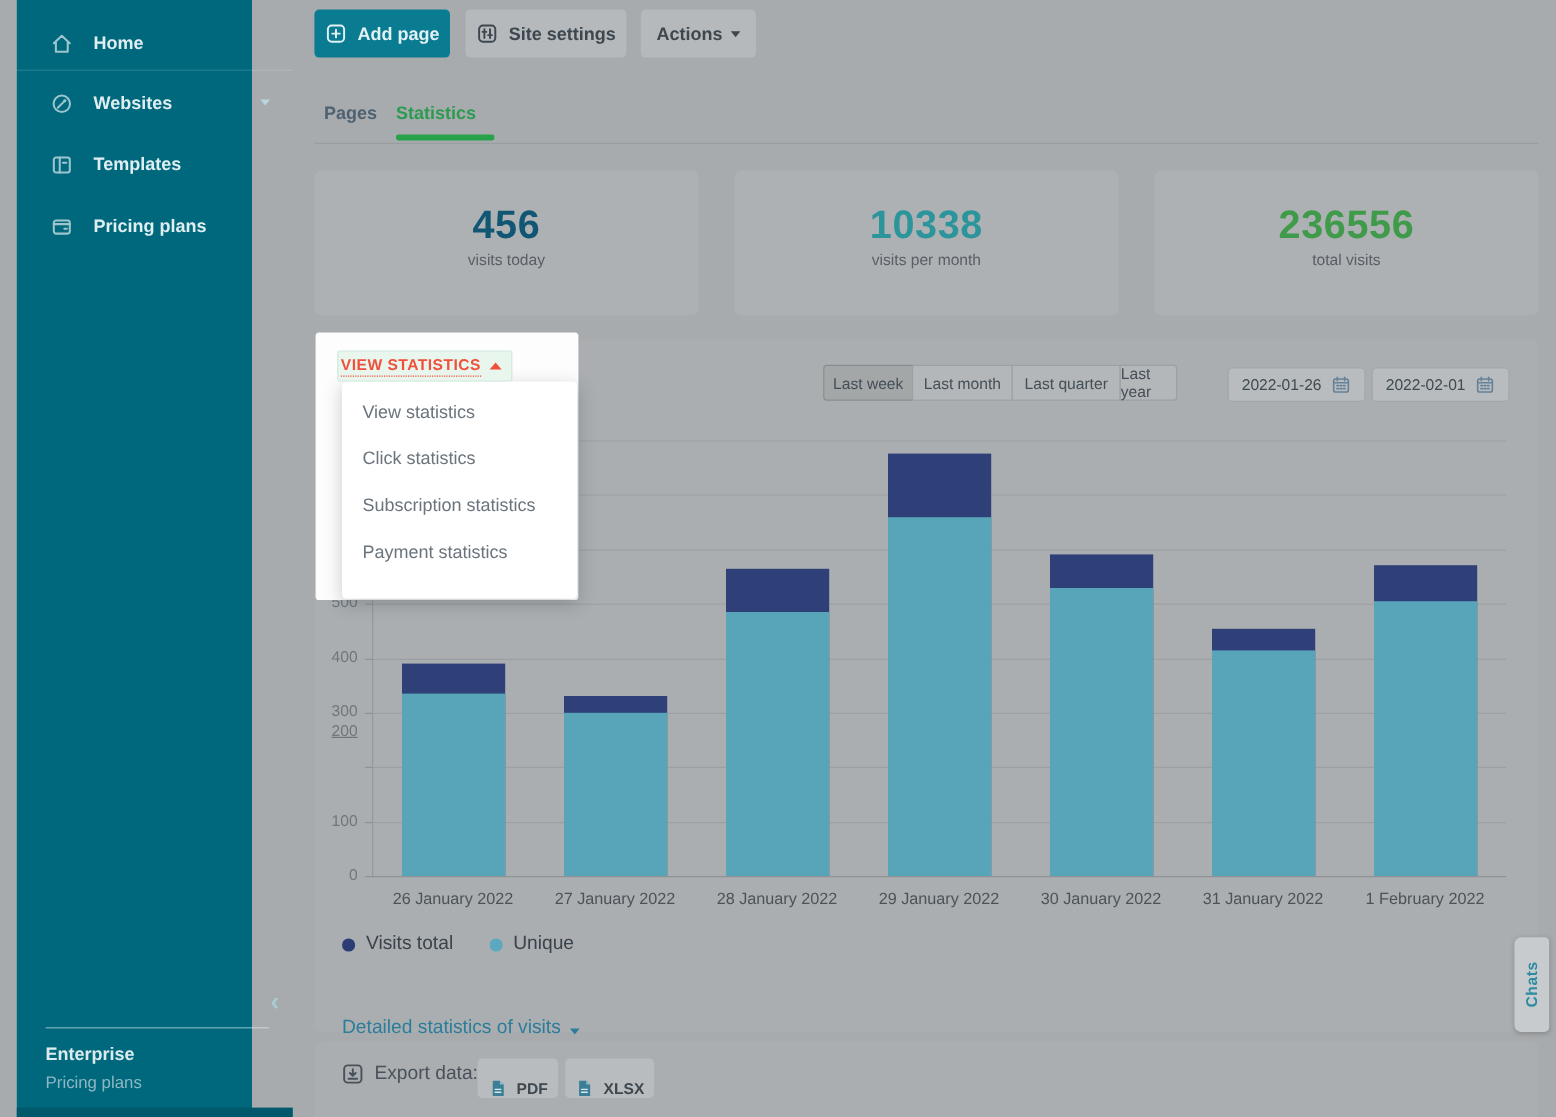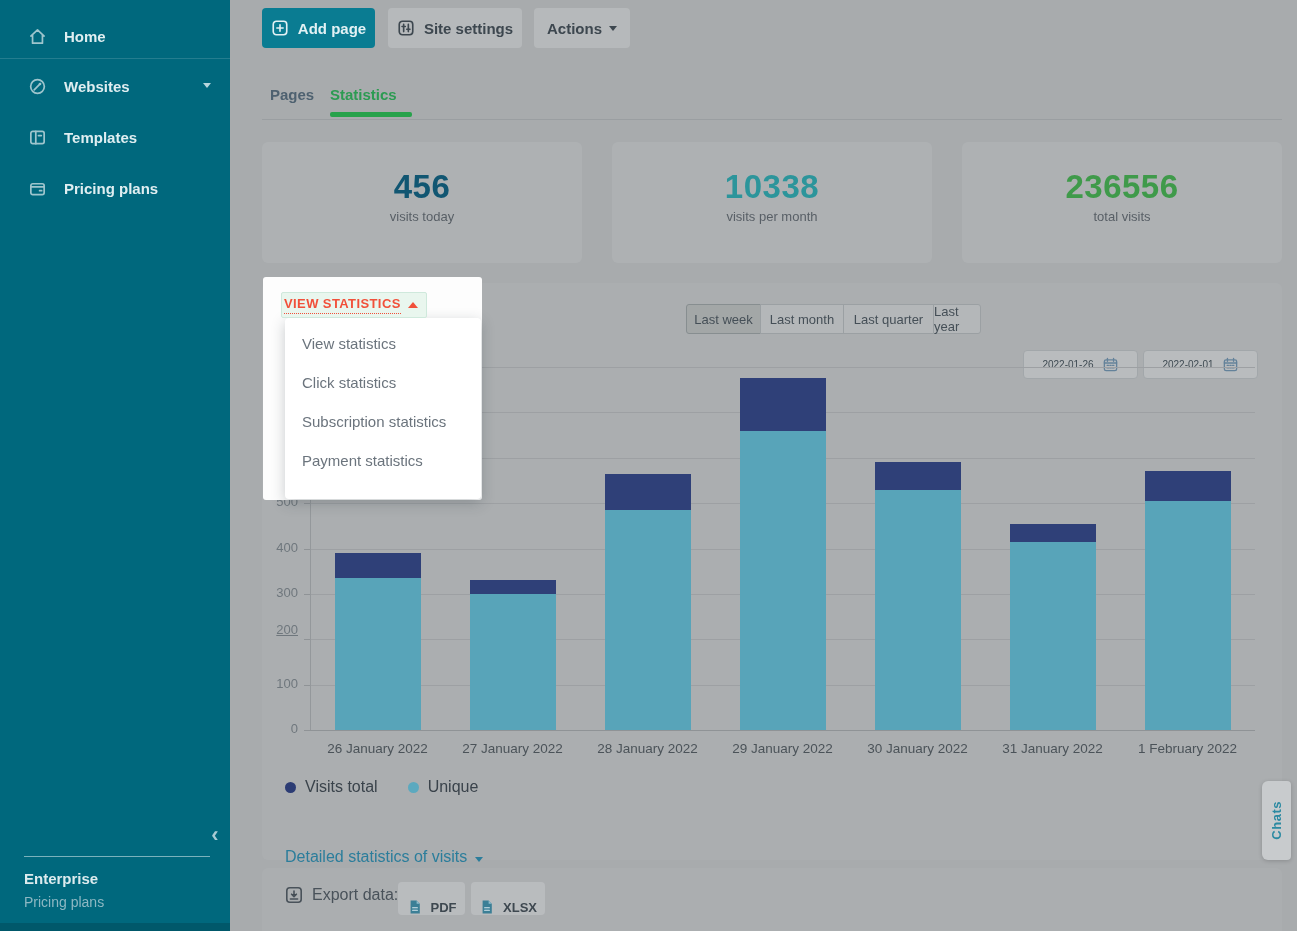--- a/index.html
+++ b/index.html
@@ -1,21 +1,21 @@
 <!DOCTYPE html>
 <html><head>
 <meta charset="utf-8">
 <style>
   * { margin:0; padding:0; box-sizing:border-box; }
   html,body { width:1297px; height:931px; overflow:hidden; }
   body { font-family:"Liberation Sans", sans-serif; background:#a8abad; }
   #app { position:relative; width:1297px; height:931px; background:#a8abad; overflow:hidden; }
 
   
-  .sidebar { position:absolute; left:0; top:0; width:230px; height:931px; background:#00687d; z-index:5; }
+  .sidebar { position:absolute; left:14px; top:0; width:196px; height:931px; background:#00687d; z-index:5; }
   .side-item { position:absolute; left:0; width:230px; height:44px; display:flex; align-items:center; padding-left:28px; cursor:pointer; color:#dfeef1; font-size:15px; font-weight:700; }
   .side-item .lbl { margin-left:17px; }
   .side-item svg { flex:0 0 auto; }
   .side-divider { position:absolute; left:0; top:58px; width:230px; height:1px; background:rgba(255,255,255,0.14); }
   .ws-caret { position:absolute; left:203px; top:19px; color:#b8d6dd; }
   .collapse-btn { position:absolute; left:203px; top:824px; width:24px; height:24px; color:#a9cbd4; font-size:22px; line-height:22px; text-align:center; cursor:pointer; font-weight:700; }
   .plan-divider { position:absolute; left:24px; top:856px; width:186px; height:1px; background:rgba(222,238,241,0.55); }
   .plan-name { position:absolute; left:24px; top:870px; color:#dcebee; font-size:15px; font-weight:700; }
   .plan-link { position:absolute; left:24px; top:894px; color:#8db8c3; font-size:14px; cursor:pointer; }
   .side-bottom-strip { position:absolute; left:0; bottom:0; width:230px; height:8px; background:#00586a; }
@@ -43,21 +43,21 @@
   .chart-panel { position:absolute; left:262px; top:283px; width:1020px; height:577px; background:#abaeb0; border-radius:6px; }
   .export-panel { position:absolute; left:262px; top:868px; width:1020px; height:70px; background:#abaeb0; border-radius:6px; }
 
   
   .range-group { position:absolute; left:686px; top:304px; display:flex; }
   .range-btn { height:30px; border:1px solid #9ba0a3; background:#b4b7b9; color:#454f57; font-size:13px; display:flex; align-items:center; justify-content:center; cursor:pointer; margin-left:-1px; }
   .range-btn:first-child { margin-left:0; border-radius:3px 0 0 3px; }
   .range-btn:last-child { border-radius:0 3px 3px 0; }
   .range-btn.active { background:#a3a7a7; border-color:#878e90; }
   .rb0{width:75px}.rb1{width:84px}.rb2{width:91px}.rb3{width:48px}
-  .date-input { position:absolute; top:306px; width:115px; height:29px; background:#b9bcbe; border:1px solid #a2a7aa; border-radius:4px; display:flex; align-items:center; justify-content:center; gap:8px; font-size:10px; color:#3e4a52; cursor:pointer;margin-top:44px; }
+  .date-input { position:absolute; top:306px; width:115px; height:29px; background:#b9bcbe; border:1px solid #a2a7aa; border-radius:4px; display:flex; align-items:center; justify-content:center; gap:8px; font-size:13px; color:#3e4a52; cursor:pointer; }
   .date-from { left:1023px; } .date-to { left:1143px; }
 
   
   #chart-layer { position:absolute; left:0; top:0; width:1297px; height:931px; pointer-events:none; }
   .gridline { position:absolute; height:1px; background:#9da0a3; }
   .gridline.base { background:#8f9396; }
   .yaxis { position:absolute; width:1px; background:#94989b; }
   .ytickmark { position:absolute; width:6px; height:1px; background:#8f9396; }
   .ytick { position:absolute; text-align:right; font-size:13px; color:#6f777d; }
   .xtick { position:absolute; transform:translateX(-50%); font-size:13.5px; color:#4b5359; white-space:nowrap; }
@@ -200,21 +200,21 @@
 
   <div id="chart-layer">
       <div class="gridline base" style="left: 310px; top: 730px; width: 945px;"></div>
       <div class="ytickmark" style="left: 304px; top: 730px;"></div>
       <div class="ytick" style="left: 248px; top: 721px; width: 50px;">0</div>
       <div class="gridline" style="left: 310px; top: 684.625px; width: 945px;"></div>
       <div class="ytickmark" style="left: 304px; top: 684.625px;"></div>
       <div class="ytick" style="left: 248px; top: 675.625px; width: 50px;">100</div>
       <div class="gridline" style="left: 310px; top: 639.25px; width: 945px;"></div>
       <div class="ytickmark" style="left: 304px; top: 639.25px;"></div>
-      <div class="ytick" style="left: 248px; top: 622px; width: 50px; text-decoration: underline;">200</div>
+      <div class="ytick" style="left: 248px; top: 601px; width: 50px; text-decoration: underline;">200</div>
       <div class="gridline" style="left: 310px; top: 593.875px; width: 945px;"></div>
       <div class="ytickmark" style="left: 304px; top: 593.875px;"></div>
       <div class="ytick" style="left: 248px; top: 584.875px; width: 50px;">300</div>
       <div class="gridline" style="left: 310px; top: 548.5px; width: 945px;"></div>
       <div class="ytickmark" style="left: 304px; top: 548.5px;"></div>
       <div class="ytick" style="left: 248px; top: 539.5px; width: 50px;">400</div>
       <div class="gridline" style="left: 310px; top: 503.125px; width: 945px;"></div>
       <div class="ytickmark" style="left: 304px; top: 503.125px;"></div>
       <div class="ytick" style="left: 248px; top: 494.125px; width: 50px;">500</div>
       <div class="gridline" style="left: 310px; top: 457.75px; width: 945px;"></div>

